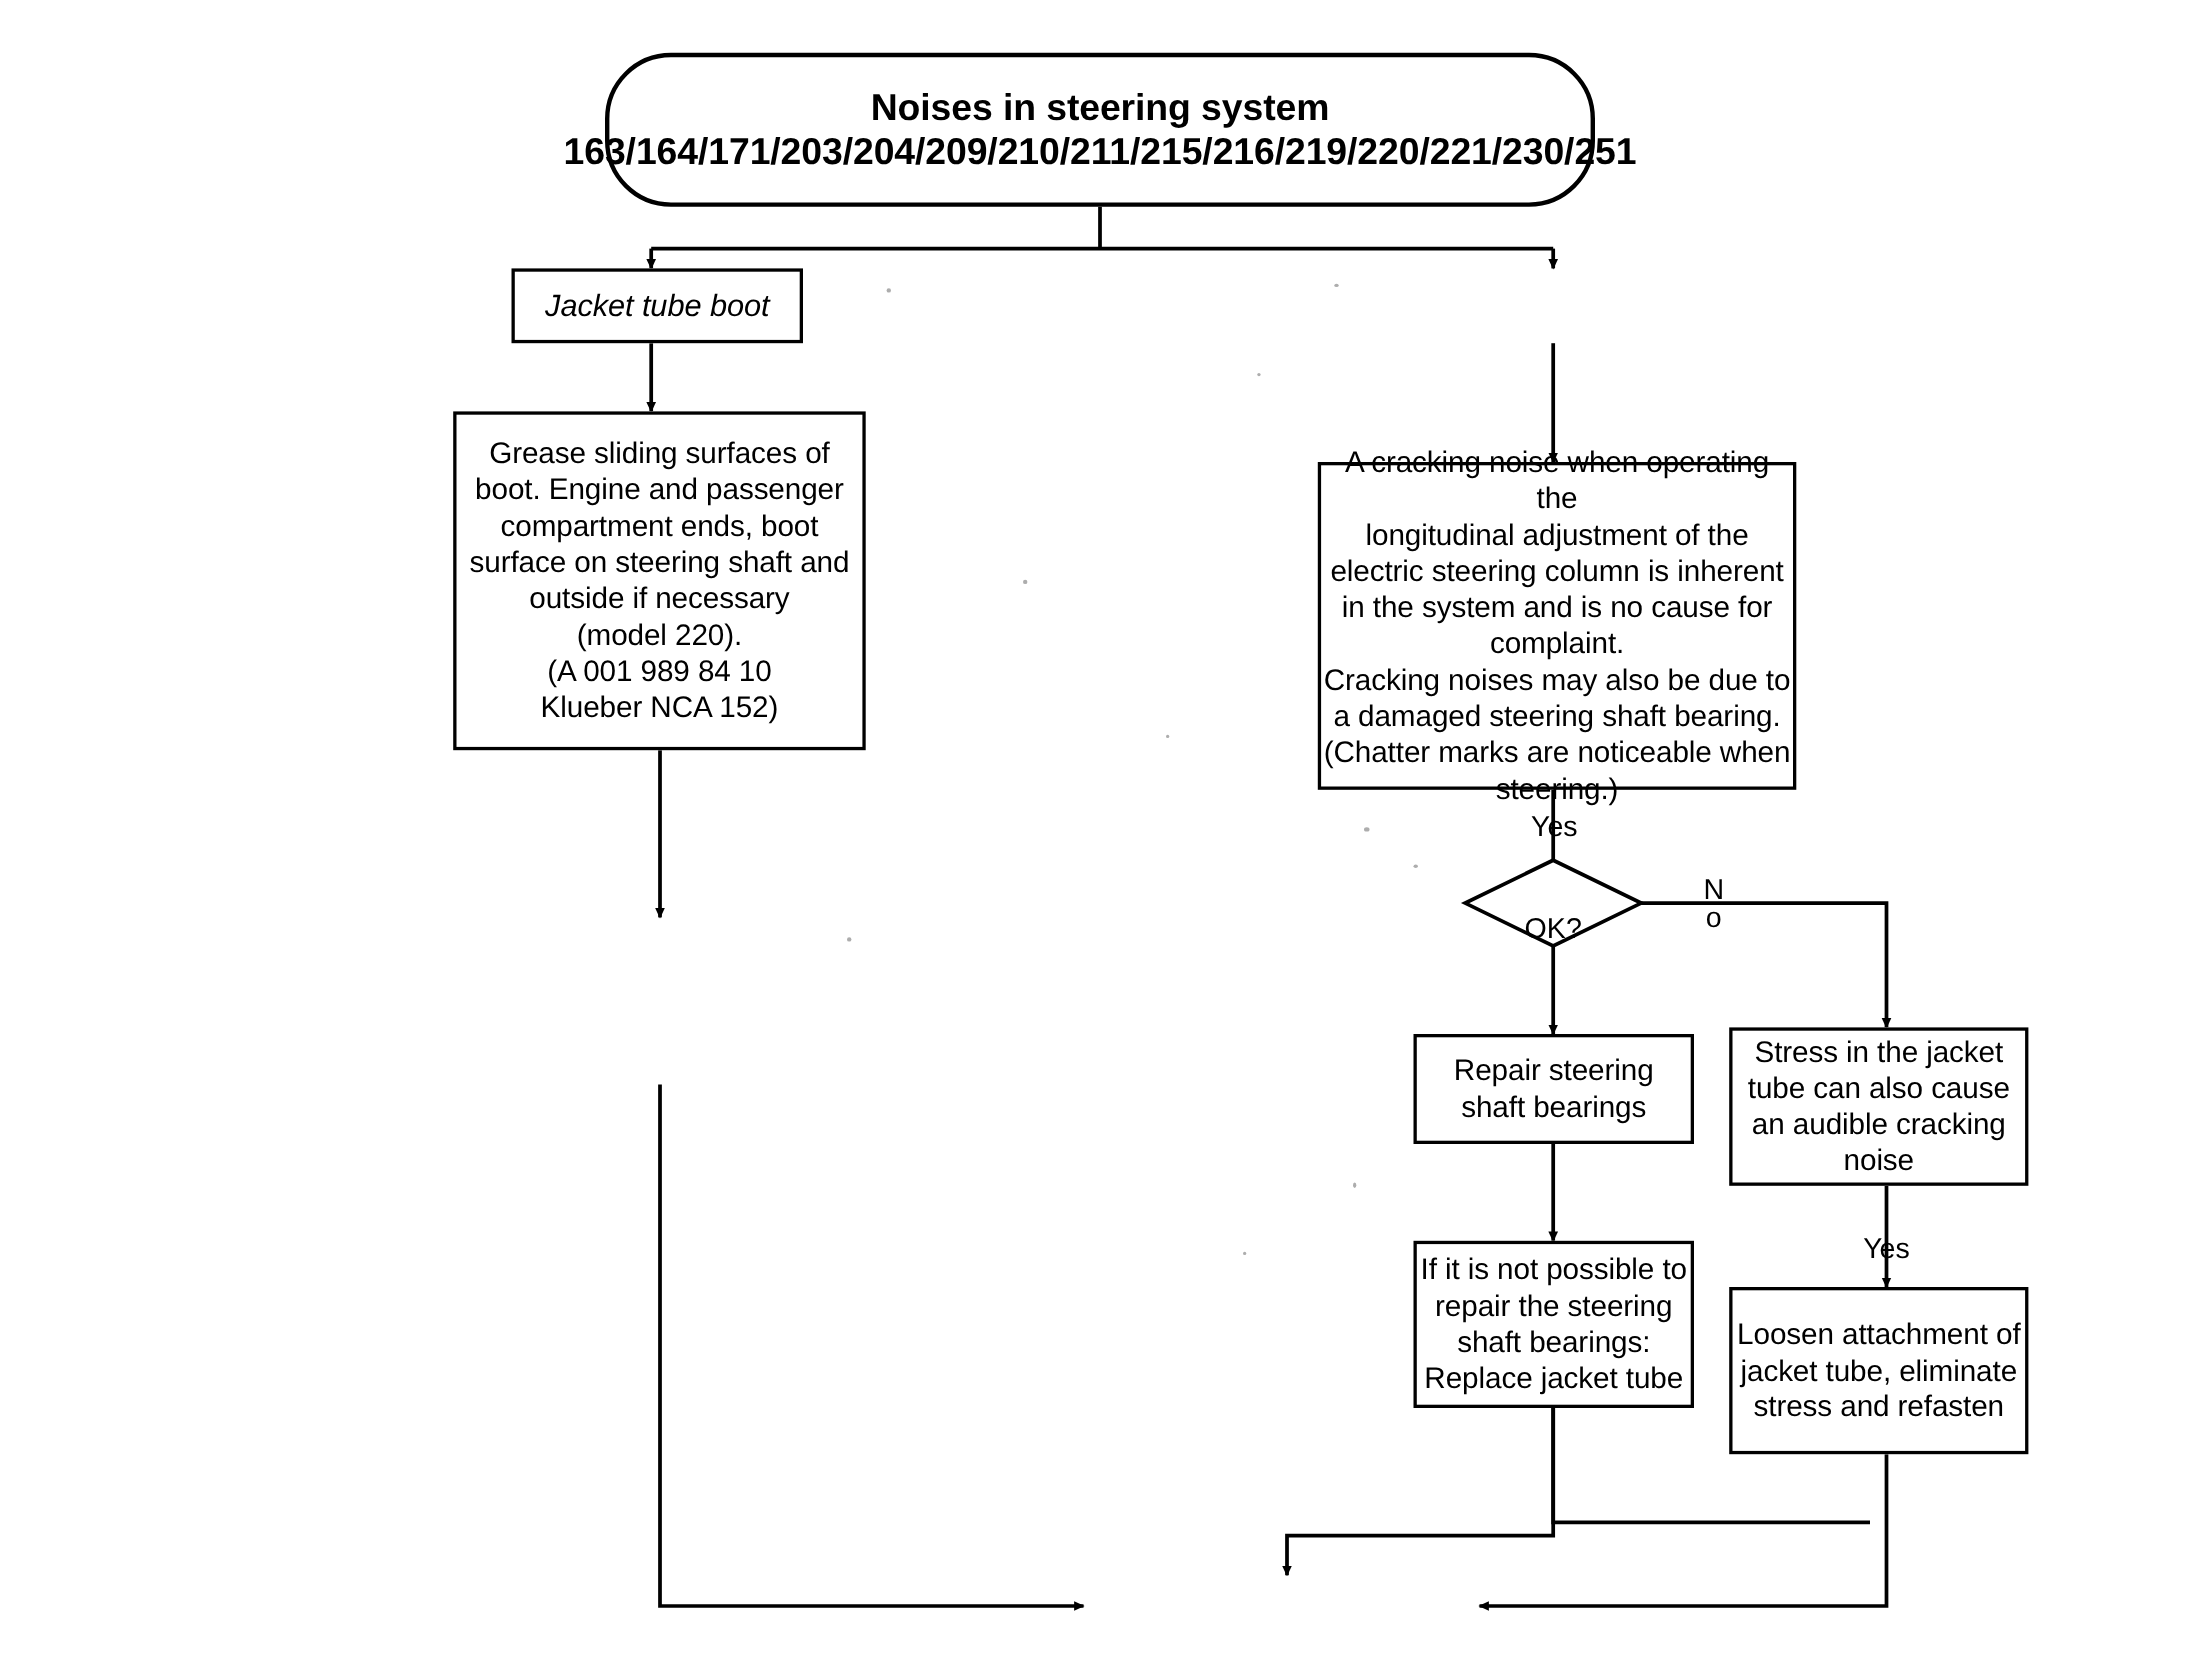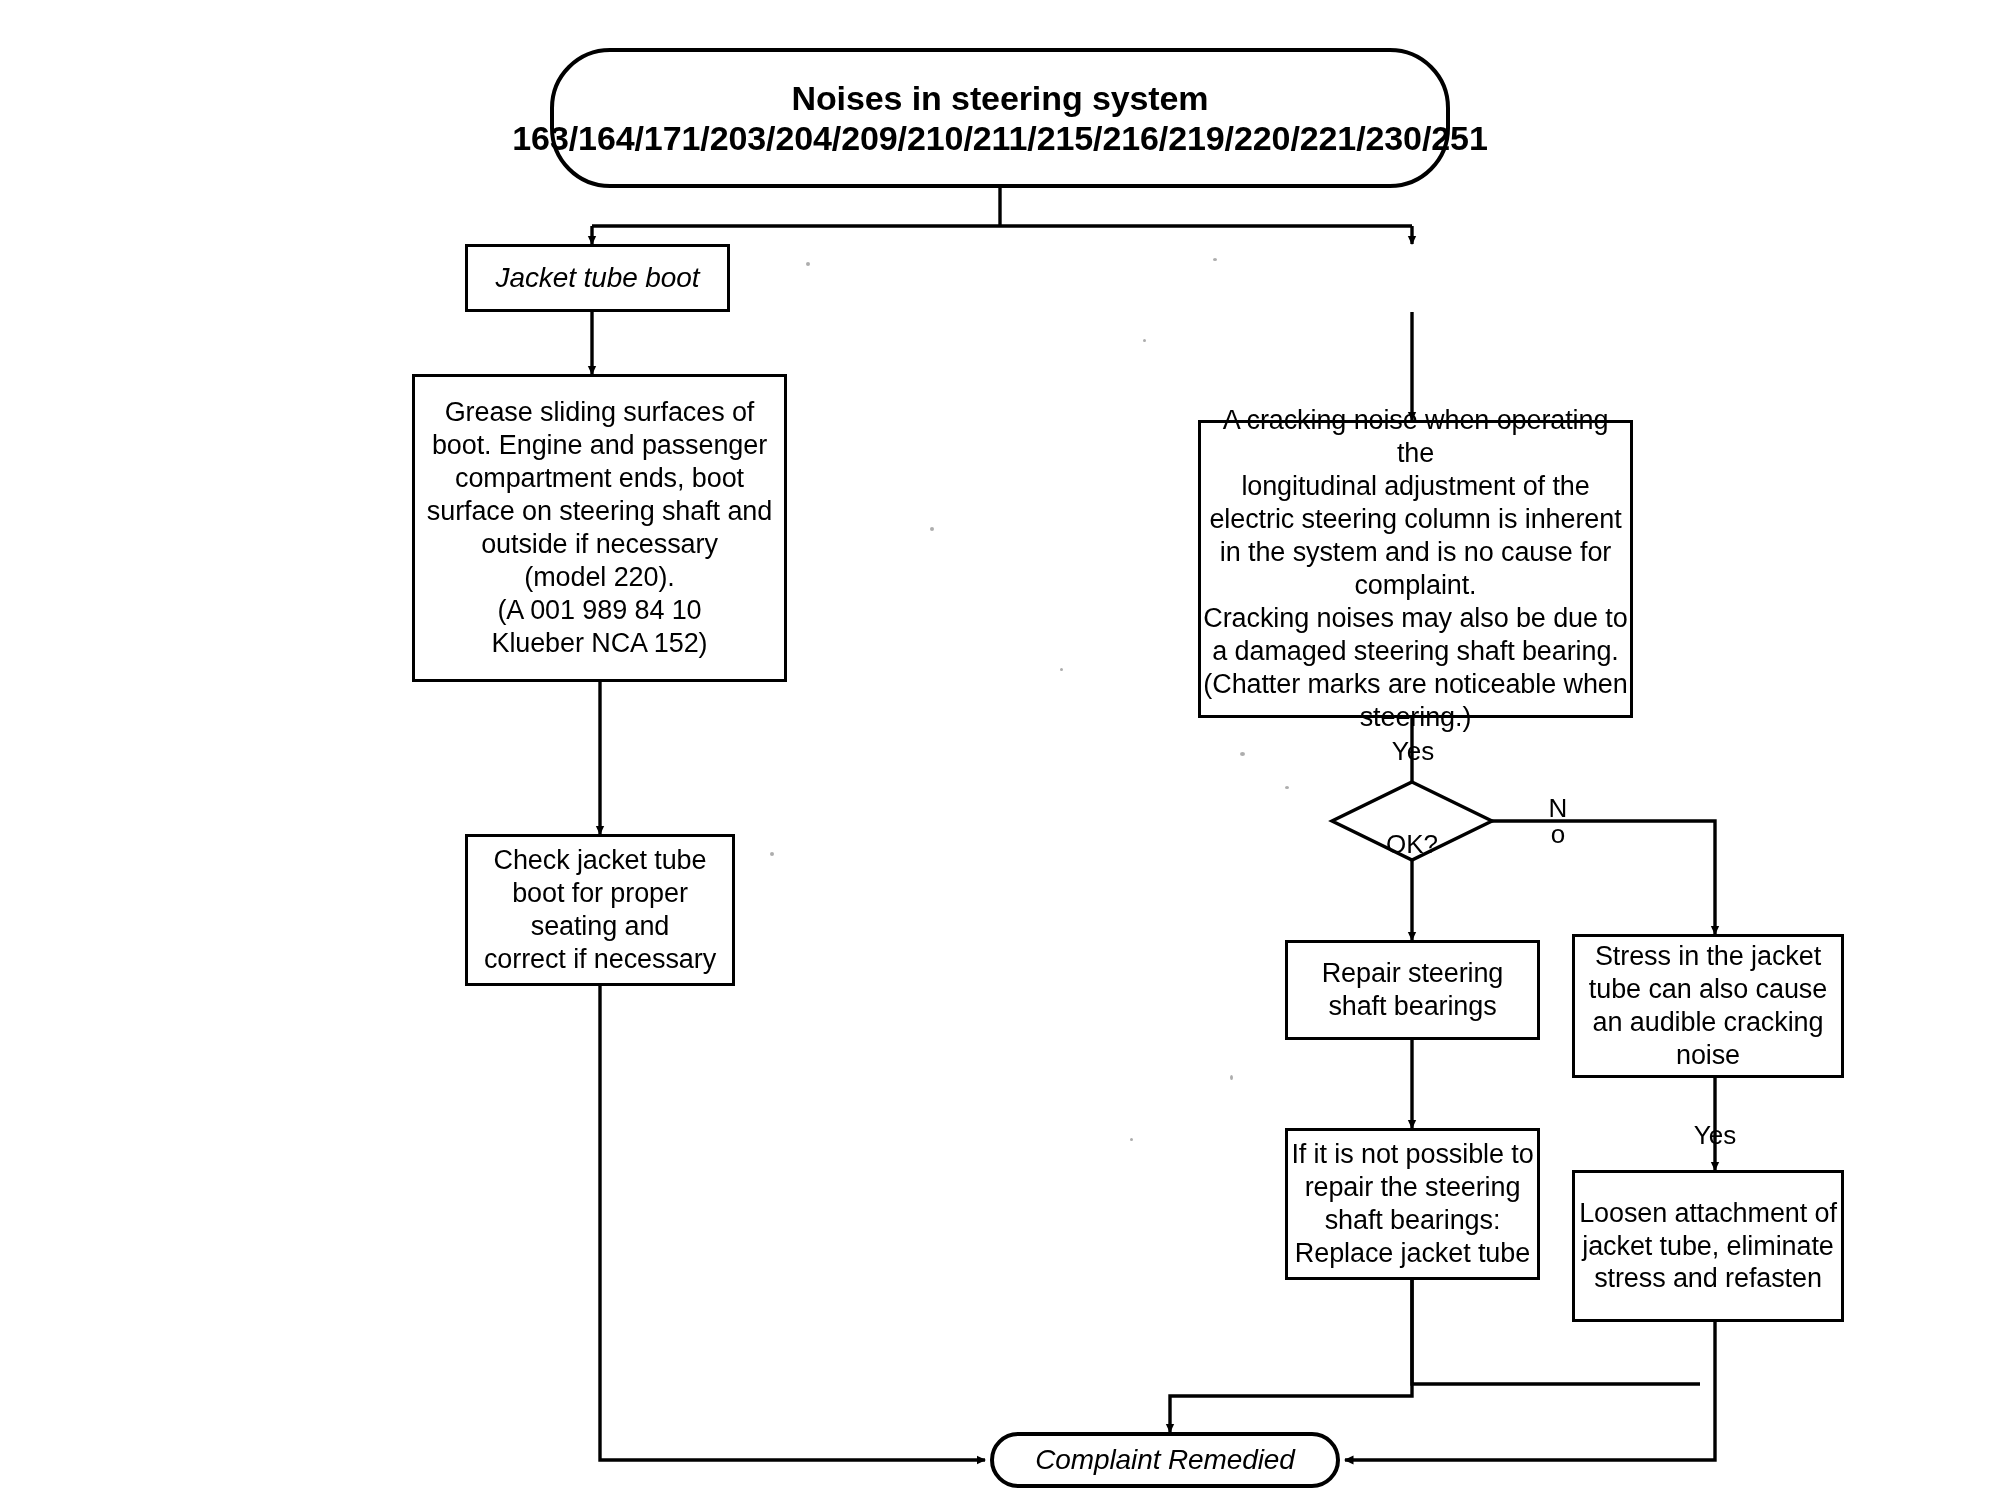--- a/index.html
+++ b/index.html
@@ -137,24 +137,20 @@
 
   <div class="node rect f27" style="left:412px;top:374px;width:375px;height:308px;">Grease sliding surfaces of
 boot. Engine and passenger
 compartment ends, boot
 surface on steering shaft and
 outside if necessary
 (model 220).
 (A 001 989 84 10
 Klueber NCA 152)</div>
 
-  <div class="node rect f27" style="left:465px;top:834px;width:270px;height:152px;">Check jacket tube
-boot for proper
-seating and
-correct if necessary</div>
 
 
   <div class="node rect f27" style="left:1198px;top:420px;width:435px;height:298px;">A cracking noise when operating the
 longitudinal adjustment of the
 electric steering column is inherent
 in the system and is no cause for
 complaint.
 Cracking noises may also be due to
 a damaged steering shaft bearing.
 (Chatter marks are noticeable when
@@ -181,15 +177,14 @@
 tube can also cause
 an audible cracking
 noise</div>
 
   <div class="edge-label" style="left:1680px;top:1122px;width:70px;">Yes</div>
 
   <div class="node rect f27" style="left:1572px;top:1170px;width:272px;height:152px;">Loosen attachment of
 jacket tube, eliminate
 stress and refasten</div>
 
-  <div class="node terminal f28" style="left:990px;top:1432px;width:350px;height:56px;">Complaint Remedied</div>
 
 </div>
 
 </body></html>

